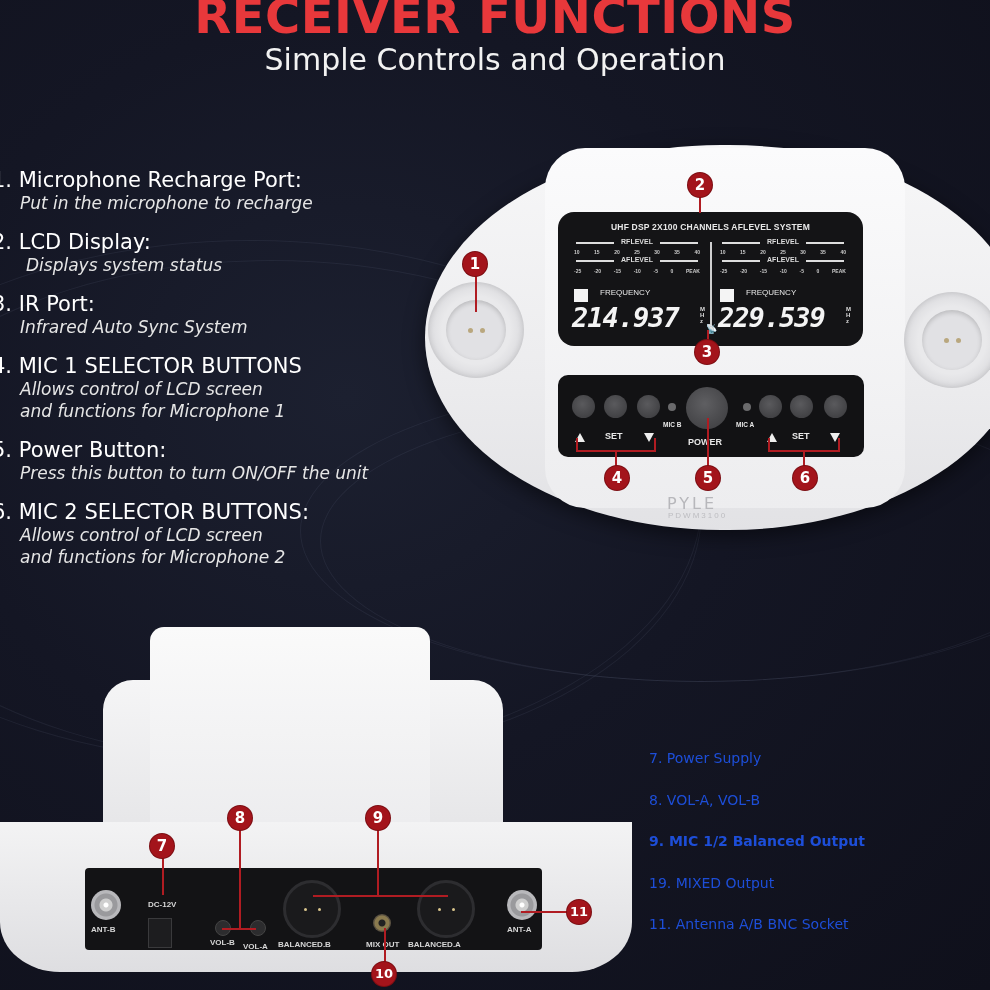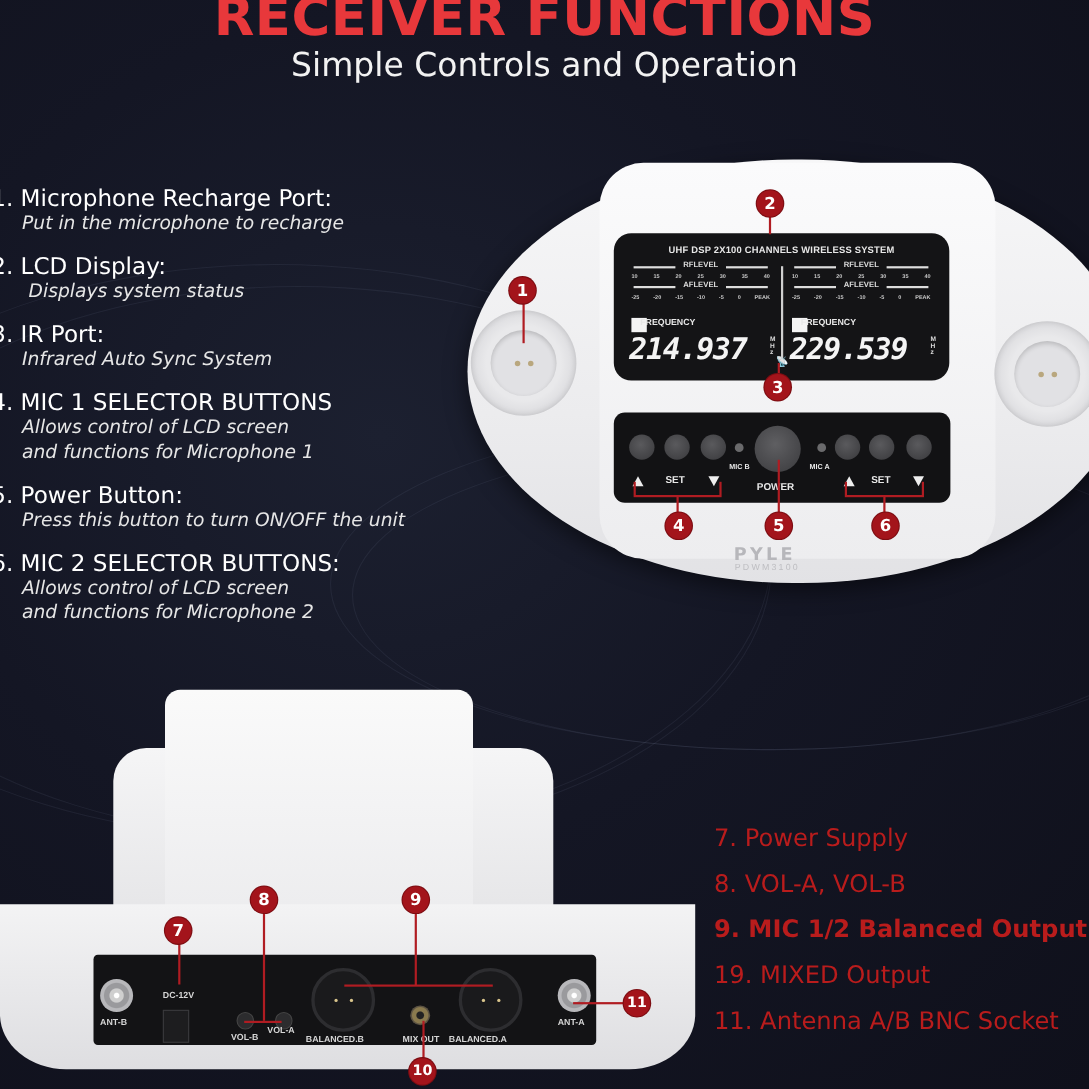--- a/index.html
+++ b/index.html
@@ -19,21 +19,21 @@
   }
   .subtitle {
     left:0; width:990px; top:42px; text-align:center;
     font-family:"DejaVu Sans", sans-serif; font-size:30px; color:#f2f2f2; font-weight:normal;
   }
 
   .feat { position:absolute; left:-8px; }
   .feat .h { font-family:"DejaVu Sans", sans-serif; font-size:21px; color:#fff; line-height:24px; white-space:nowrap; }
   .feat .d { font-family:"DejaVu Sans", sans-serif; font-style:italic; font-size:17px; color:#e6e6e6; line-height:22px; padding-left:28px; white-space:nowrap; }
 
-  .spec { position:absolute; left:649px; font-family:"DejaVu Sans", sans-serif; font-size:22px; color:#b91c1c; white-space:nowrap; }
+  .spec { position:absolute; left:649px; font-family:"DejaVu Sans", sans-serif; font-size:14px; color:#1d4ed8; white-space:nowrap; }
 
   
   .dev-top {
     left:425px; top:145px; width:600px; height:385px;
     background:linear-gradient(180deg,#f7f7f8 0%,#ececee 60%,#e2e2e5 100%);
     border-radius:300px / 195px;
     box-shadow: 0 6px 20px rgba(0,0,0,0.5);
   }
   .dev-top-center {
     left:545px; top:148px; width:360px; height:360px;
@@ -48,35 +48,35 @@
   .pin { position:absolute; width:5px; height:5px; border-radius:50%; background:#b9a77e; top:28px; }
 
   .lcd { left:558px; top:212px; width:305px; height:134px; background:#141416; border-radius:16px; }
   .lcd-title { position:absolute; left:0; width:100%; top:10px; text-align:center; font-size:8.5px; font-weight:bold; color:#e8e8e8; letter-spacing:0.2px; }
   .lcd-half { position:absolute; top:26px; width:130px; height:100px; }
   .lvl { position:absolute; left:0; width:100%; text-align:center; font-size:7px; font-weight:bold; color:#ddd; }
   .lvl:before, .lvl:after { content:""; position:absolute; top:4px; width:38px; height:1.5px; background:#ddd; }
   .lvl:before { left:4px; } .lvl:after { right:4px; }
   .ticks { position:absolute; left:2px; width:126px; display:flex; justify-content:space-between; font-size:5px; color:#ccc; font-weight:bold; }
   .freq-box { position:absolute; left:2px; top:51px; width:14px; height:13px; background:#f4f4f4; }
-  .freq-lbl { position:absolute; left:10px; top:50px; font-size:8px; font-weight:bold; color:#e8e8e8; }
+  .freq-lbl { position:absolute; left:28px; top:50px; font-size:8px; font-weight:normal; color:#e8e8e8; }
   .freq-val { position:absolute; left:0; top:64px; font-family:"DejaVu Sans Mono", monospace; font-style:italic; font-weight:bold; font-size:27px; color:#f4f4f4; letter-spacing:-1px; }
   .mhz { position:absolute; top:68px; font-size:6px; font-weight:bold; color:#ddd; line-height:6px; width:6px; }
   .lcd-div { position:absolute; left:152px; top:30px; width:2px; height:88px; background:#cfcfcf; }
 
   .panel { left:558px; top:375px; width:306px; height:82px; background:#121214; border-radius:10px; }
   .btn { position:absolute; width:23px; height:23px; border-radius:50%; background:radial-gradient(circle at 45% 40%,#5a5a5d,#38383b); top:20px; }
   .led { position:absolute; width:8px; height:8px; border-radius:50%; background:#6a6a6c; top:28px; }
   .pwr { position:absolute; left:128px; top:12px; width:42px; height:42px; border-radius:50%; background:radial-gradient(circle at 45% 40%,#5f5f62,#3a3a3d); }
   .plbl { position:absolute; font-size:9px; font-weight:bold; color:#e8e8e8; white-space:nowrap; }
   .plbl.sm { font-size:6.5px; }
   .tri-up { position:absolute; width:0; height:0; border-left:5px solid transparent; border-right:5px solid transparent; border-bottom:9px solid #eee; }
   .tri-dn { position:absolute; width:0; height:0; border-left:5px solid transparent; border-right:5px solid transparent; border-top:9px solid #eee; }
 
-  .brand { left:667px; top:494px; font-family:"DejaVu Sans", sans-serif; font-weight:bold; font-size:16px; color:#b7b7bb; letter-spacing:3px; }
+  .brand { left:667px; top:494px; font-family:"DejaVu Sans", sans-serif; font-weight:normal; font-size:16px; color:#b7b7bb; letter-spacing:3px; }
   .model { left:668px; top:511px; font-size:8px; color:#bdbdc1; letter-spacing:2px; }
 
   
   .badge { position:absolute; width:24px; height:24px; border-radius:50%; background:#a3141b;
     color:#fff; font-family:"DejaVu Sans", sans-serif; font-weight:bold; font-size:15px; text-align:center; line-height:24px;
     box-shadow:0 0 0 1px #7c0d12; }
   .rline { position:absolute; background:#b01c22; }
 
   
   .dock-top { left:150px; top:627px; width:280px; height:210px;
@@ -142,21 +142,21 @@
     </div>
 </div>
 <div class="abs port-ring" style="left:904px;top:292px;">
   <div class="port-inner">
       <div class="pin" style="left:22px"></div>
       <div class="pin" style="left:34px"></div>
     </div>
 </div>
 
 <div class="abs lcd">
-  <div class="lcd-title">UHF DSP 2X100 CHANNELS WIRELESS SYSTEM</div>
+  <div class="lcd-title">UHF DSP 2X100 CHANNELS AFLEVEL SYSTEM</div>
 
   <div class="lcd-half" style="left:14px;">
     <div class="lvl" style="top:0">RFLEVEL</div>
     <div class="ticks" style="top:11px">
       <span>10</span>
         <span>15</span>
         <span>20</span>
         <span>25</span>
         <span>30</span>
         <span>35</span>
@@ -259,21 +259,21 @@
 <div class="abs dock-base"></div>
 
 <div class="abs rear">
   <div class="bnc" style="left:6px;top:22px"></div>
   <div class="rlbl" style="left:6px;top:57px">ANT-B</div>
   <div class="rlbl" style="left:63px;top:32px">DC-12V</div>
   <div class="dc" style="left:63px;top:50px"></div>
   <div class="knob" style="left:130px;top:52px"></div>
   <div class="knob" style="left:165px;top:52px"></div>
   <div class="rlbl" style="left:125px;top:70px">VOL-B</div>
-  <div class="rlbl" style="left:158px;top:64px">VOL-A</div>
+  <div class="rlbl" style="left:158px;top:74px">VOL-A</div>
   <div class="xlr" style="left:198px;top:12px">
       <div class="dot" style="left:18px"></div>
       <div class="dot" style="left:32px"></div>
     </div>
   <div class="rlbl" style="left:193px;top:72px">BALANCED.B</div>
   <div class="jack" style="left:288px;top:46px"></div>
   <div class="rlbl" style="left:281px;top:72px">MIX OUT</div>
   <div class="xlr" style="left:332px;top:12px">
       <div class="dot" style="left:18px"></div>
       <div class="dot" style="left:32px"></div>

